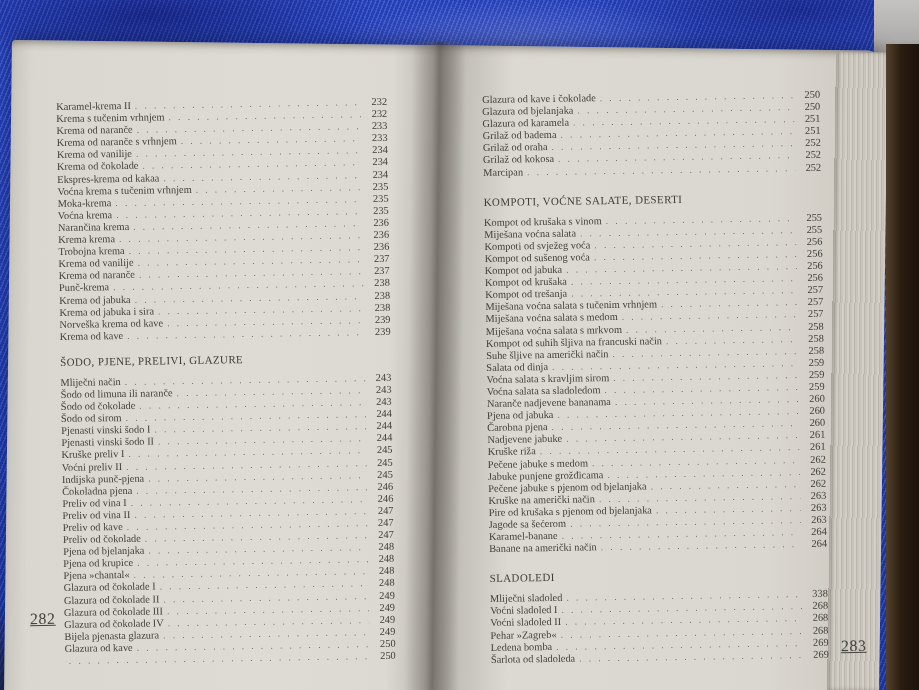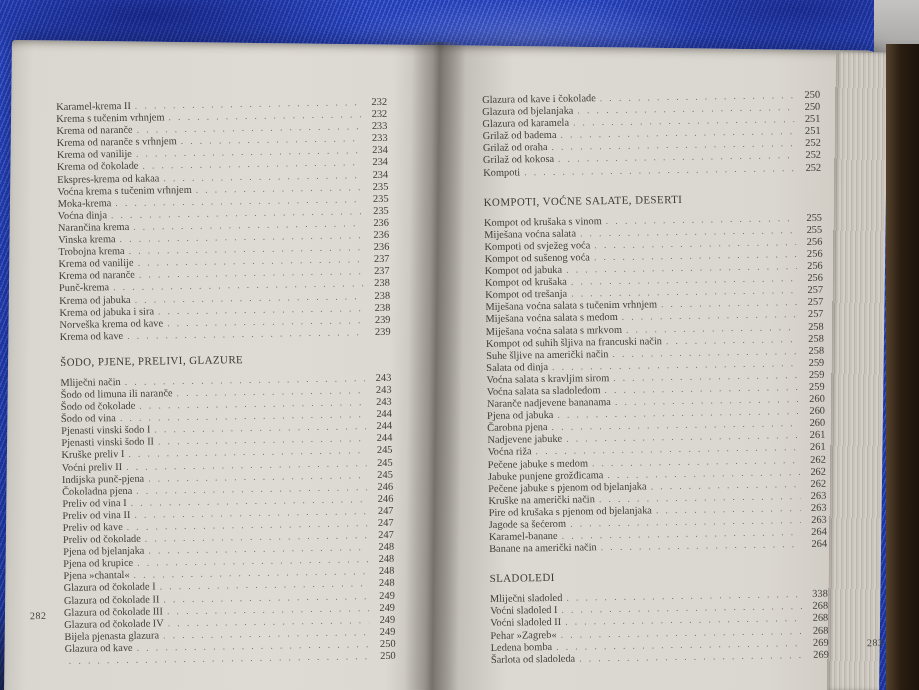--- a/index.html
+++ b/index.html
@@ -45,23 +45,23 @@
   .row{ display:flex; align-items:baseline; line-height:11.1px; font-size:10.4px; }
   .row .t{ white-space:nowrap; }
   .row .dots{ flex:1; overflow:hidden; white-space:nowrap; margin:0 2px 0 4px; }
   .row .dots::before{
     content:". . . . . . . . . . . . . . . . . . . . . . . . . . . . . . . . . . . . . . . . . . . . . . . . . . . . . . . . . . . .";
     letter-spacing:2.4px; color:#605c55; font-size:9.5px; }
   .row .n{ min-width:24px; text-align:right; }
   .heading{ font-size:10.9px; letter-spacing:.45px; margin:13px 0 9px;
     white-space:nowrap; color:#3d3b37; }
   .content-right .heading{ margin-top:17px; }
-  .folio{ position:absolute; color:#45433f; font-size:10px; letter-spacing:.5px; }
+  .folio{ position:absolute; color:#45433f; font-size:16px; letter-spacing:.5px;text-decoration:underline; }
   .folio-left { left:30px;  top:610px; transform:rotate(-1deg); }
-  .folio-right{ left:867px; top:637px; transform:rotate(-1deg); }
+  .folio-right{ left:841px; top:637px; transform:rotate(-1deg); }
 </style>
 </head>
 <body>
 
 <div class="photo">
   <div class="corner-object"></div>
   <div class="book"></div>
   <div class="fore-edge"></div>
   <div class="dark-edge"></div>
   <div class="gutter"></div>
@@ -106,31 +106,31 @@
         <span class="t">Voćna krema s tučenim vrhnjem</span>
         <span class="dots"></span>
         <span class="n">235</span>
       </div>
       <div class="row">
         <span class="t">Moka-krema</span>
         <span class="dots"></span>
         <span class="n">235</span>
       </div>
       <div class="row">
-        <span class="t">Voćna dinja</span>
+        <span class="t">Voćna krema</span>
         <span class="dots"></span>
         <span class="n">235</span>
       </div>
       <div class="row">
         <span class="t">Narančina krema</span>
         <span class="dots"></span>
         <span class="n">236</span>
       </div>
       <div class="row">
-        <span class="t">Vinska krema</span>
+        <span class="t">Krema krema</span>
         <span class="dots"></span>
         <span class="n">236</span>
       </div>
       <div class="row">
         <span class="t">Trobojna krema</span>
         <span class="dots"></span>
         <span class="n">236</span>
       </div>
       <div class="row">
         <span class="t">Krema od vanilije</span>
@@ -177,21 +177,21 @@
         <span class="t">Šodo od limuna ili naranče</span>
         <span class="dots"></span>
         <span class="n">243</span>
       </div>
       <div class="row">
         <span class="t">Šodo od čokolade</span>
         <span class="dots"></span>
         <span class="n">243</span>
       </div>
       <div class="row">
-        <span class="t">Šodo od vina</span>
+        <span class="t">Šodo od sirom</span>
         <span class="dots"></span>
         <span class="n">244</span>
       </div>
       <div class="row">
         <span class="t">Pjenasti vinski šodo I</span>
         <span class="dots"></span>
         <span class="n">244</span>
       </div>
       <div class="row">
         <span class="t">Pjenasti vinski šodo II</span>
@@ -315,21 +315,21 @@
         <span class="t">Grilaž od oraha</span>
         <span class="dots"></span>
         <span class="n">252</span>
       </div>
       <div class="row">
         <span class="t">Grilaž od kokosa</span>
         <span class="dots"></span>
         <span class="n">252</span>
       </div>
       <div class="row">
-        <span class="t">Kompoti</span>
+        <span class="t">Marcipan</span>
         <span class="dots"></span>
         <span class="n">252</span>
       </div>
       <div class="heading">KOMPOTI, VOĆNE SALATE, DESERTI</div>
       <div class="row">
         <span class="t">Kompot od krušaka s vinom</span>
         <span class="dots"></span>
         <span class="n">255</span>
       </div>
       <div class="row">
@@ -416,21 +416,21 @@
         <span class="t">Čarobna pjena</span>
         <span class="dots"></span>
         <span class="n">260</span>
       </div>
       <div class="row">
         <span class="t">Nadjevene jabuke</span>
         <span class="dots"></span>
         <span class="n">261</span>
       </div>
       <div class="row">
-        <span class="t">Voćna riža</span>
+        <span class="t">Kruške riža</span>
         <span class="dots"></span>
         <span class="n">261</span>
       </div>
       <div class="row">
         <span class="t">Pečene jabuke s medom</span>
         <span class="dots"></span>
         <span class="n">262</span>
       </div>
       <div class="row">
         <span class="t">Jabuke punjene grožđicama</span>

